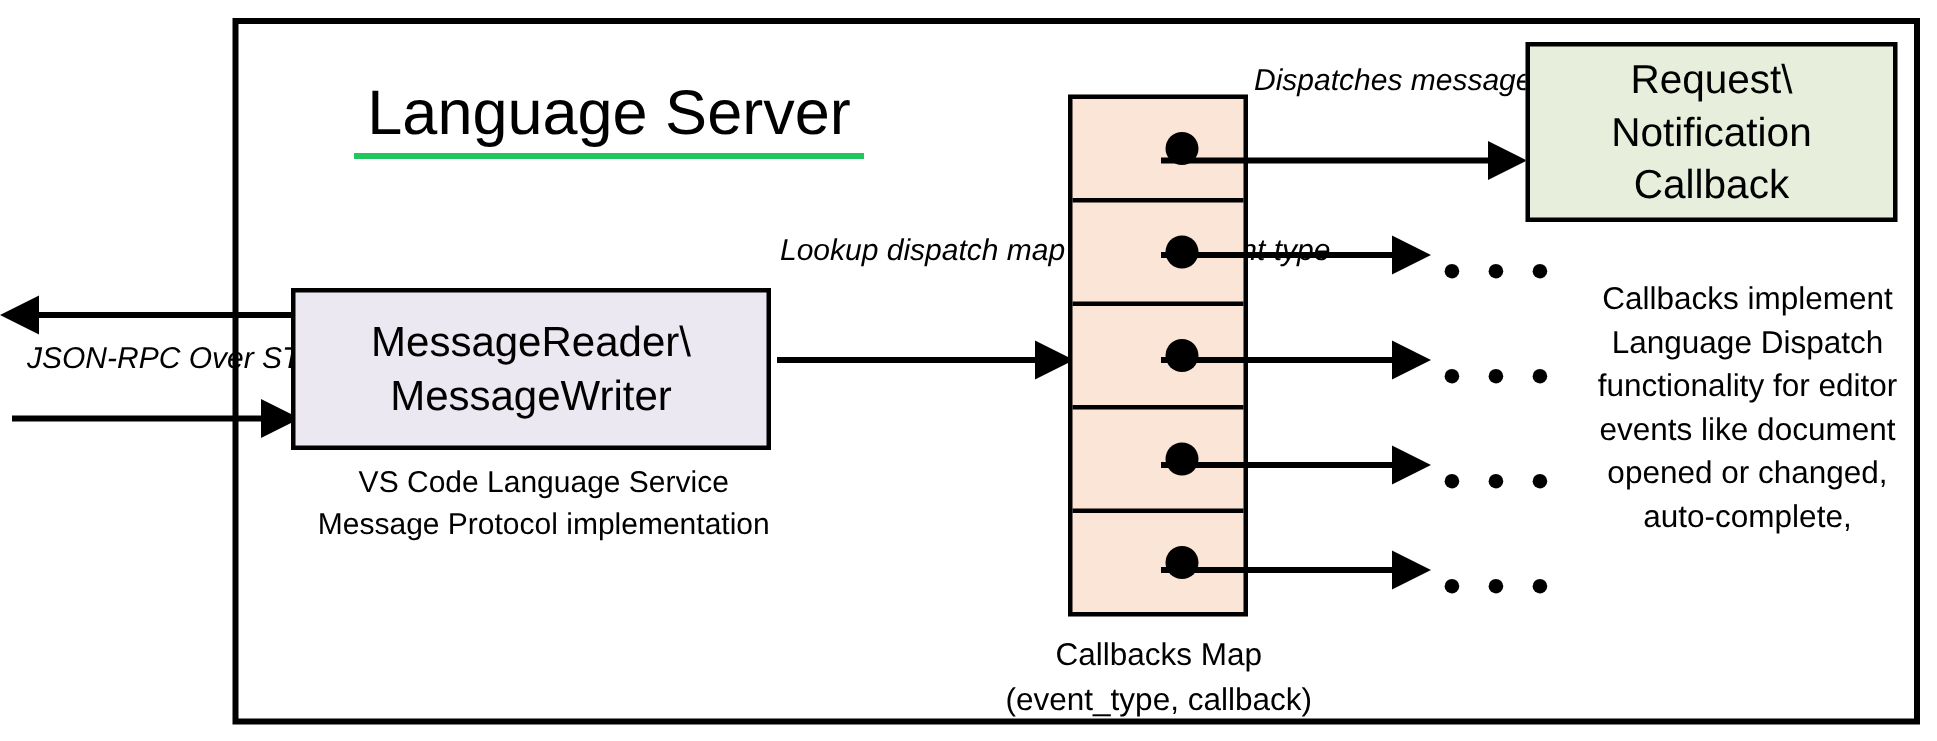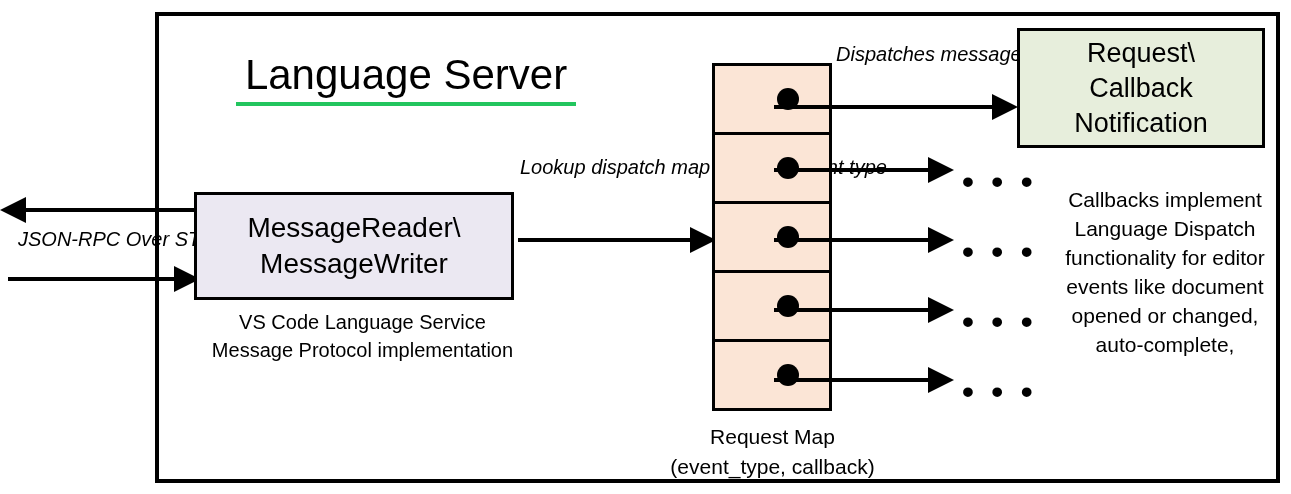--- a/index.html
+++ b/index.html
@@ -247,21 +247,21 @@
     </div>
     <div class="map-cell">
       <span class="map-dot"></span>
     </div>
     <div class="map-cell">
       <span class="map-dot"></span>
     </div>
   </div>
 
   <div id="dispatch-caption" class="caption">
-    <div>Request Map</div>
+    <div>Callbacks Map</div>
     <div>(event_type, callback)</div>
   </div>
 
   <div class="hline" style="left:774px; top:105px; width:230px;"></div>
   <div class="arrow-right" style="left:992px; top:94px;"></div>
 
   <div id="label-dispatches" class="edge-label">
     <span class="line">Dispatches</span>
     <span class="line">message</span>
   </div>
@@ -277,22 +277,22 @@
   <div class="hline" style="left:774px; top:308px; width:158px;"></div>
   <div class="arrow-right" style="left:928px; top:297px;"></div>
   <div class="ellipsis" style="left:962px; top:316px;">• • •</div>
 
   <div class="hline" style="left:774px; top:378px; width:158px;"></div>
   <div class="arrow-right" style="left:928px; top:367px;"></div>
   <div class="ellipsis" style="left:962px; top:386px;">• • •</div>
 
   <div id="callback-box" class="node-box">
     <span class="line">Request\</span>
+    <span class="line">Notification</span>
     <span class="line">Callback</span>
-    <span class="line">Notification</span>
   </div>
 
   <div id="callback-caption" class="caption">
     <div>Callbacks implement</div>
     <div>Language Dispatch</div>
     <div>functionality for editor</div>
     <div>events like document</div>
     <div>opened or changed,</div>
     <div>auto-complete,</div>
   </div>

